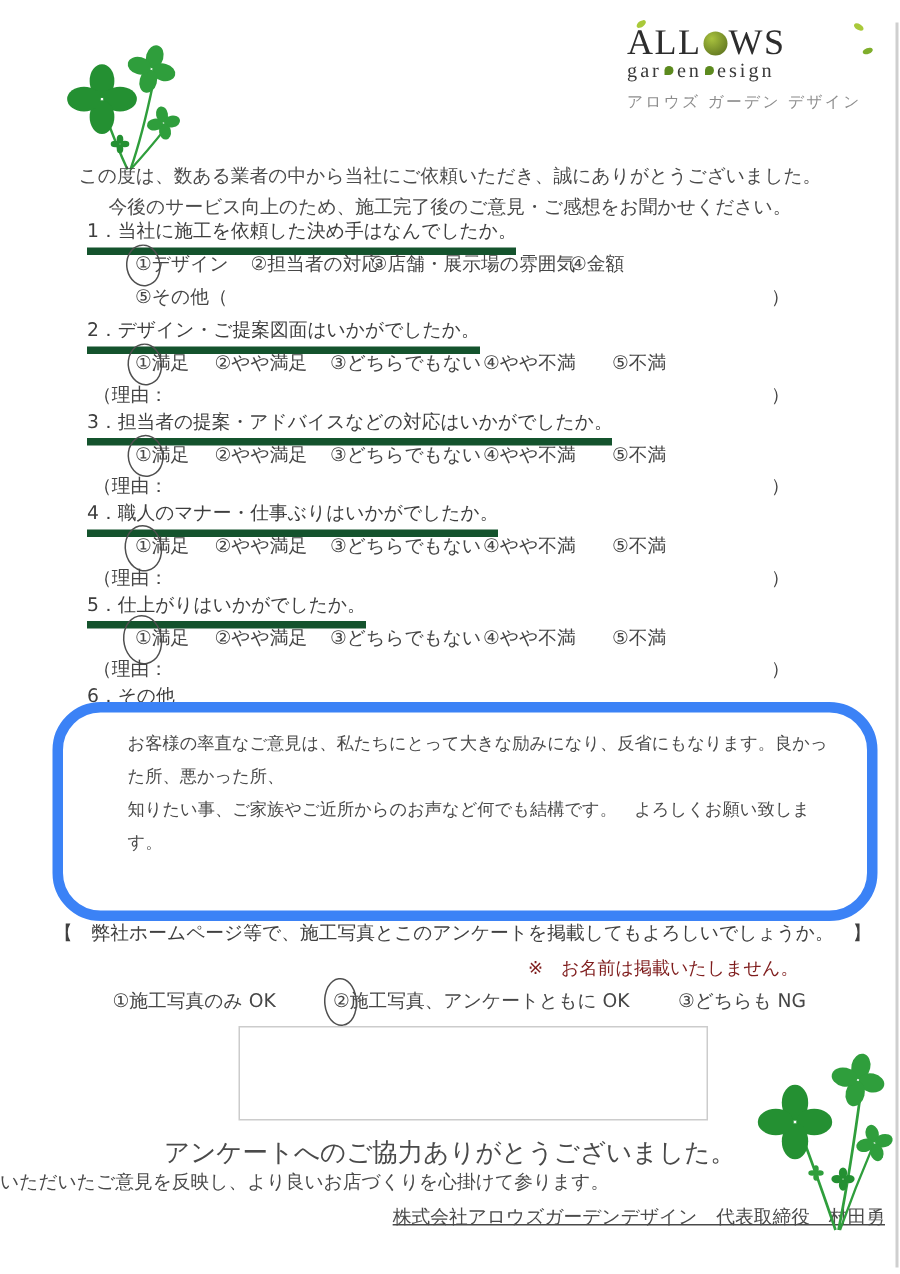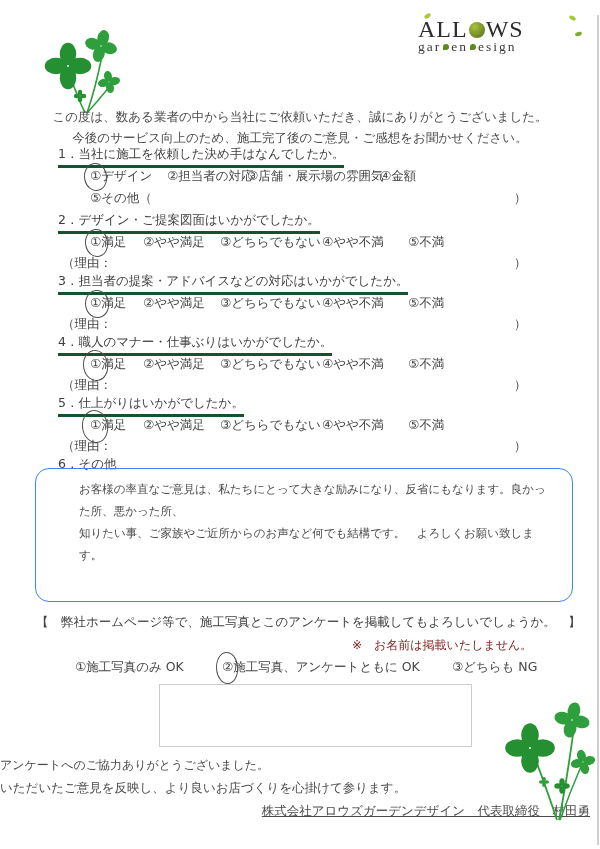--- a/index.html
+++ b/index.html
@@ -22,37 +22,37 @@
   .leaf-a{left:6px;top:-2px;transform:rotate(-35deg);}
   .leaf-b{right:2px;top:0px;transform:rotate(30deg);}
   .leaf-c{right:-4px;top:16px;transform:rotate(-20deg);background:#7fae2c;}
   .logo-sub{font-size:10.5px;color:#8d8d8d;letter-spacing:1.5px;margin-top:6px;}
 
   
   .intro{position:absolute;left:0;top:106px;width:100%;text-align:center;font-size:12.5px;line-height:21px;color:#4a4a4a;}
 
   
   .q-head{position:absolute;left:58px;font-size:12.5px;color:#3e3e3e;}
-  .q-head span{display:inline-block;border-bottom:3px solid #14532d;padding-bottom:2px;}
+  .q-head span{display:inline-block;border-bottom:5px solid #14532d;padding-bottom:2px;}
   .opt{position:absolute;font-size:12.5px;color:#464646;white-space:nowrap;text-align:center;}
   .paren{position:absolute;font-size:12.5px;color:#464646;}
   .circ{position:absolute;border:1.6px solid #4f4f4f;border-radius:52% 46% 50% 48%;transform:rotate(-12deg);background:transparent;}
 
   
   .comment-box{position:absolute;left:35px;top:468px;width:536px;height:132px;
-    border:1px solid #3b82f6;border-radius:14px;}
+    border:7px solid #3b82f6;border-radius:32px;}
   .comment-box .txt{padding:9px 24px 0 43px;font-size:11.5px;line-height:22px;color:#4a4a4a;}
 
   
   .bracket-line{position:absolute;left:36px;top:614px;font-size:12.5px;color:#404040;}
   .red-note{position:absolute;left:352px;top:637px;font-size:12px;}
   .answer-box{position:absolute;left:159px;top:684px;width:311px;height:61px;border:1px solid #cccccc;background:#fff;}
 
   
-  .thanks1{position:absolute;left:0;top:757px;width:100%;font-size:12px;color:#4a4a4a;}
+  .thanks1{position:absolute;left:0;top:757px;width:100%;text-align:center;font-size:17px;color:#4a4a4a;}
   .thanks2{position:absolute;left:0;top:780px;width:100%;text-align:left;font-size:12.5px;color:#4a4a4a;}
   .signature{position:absolute;right:10px;top:803px;font-size:12.5px;color:#4a4a4a;text-decoration:underline;}
 
   .clover-tl{position:absolute;left:40px;top:24px;}
   .clover-br{position:absolute;right:2px;top:690px;}
 </style>
 </head>
 <body>
 
 <div class="page">
@@ -80,20 +80,21 @@
   <div class="logo">
     <div class="logo-line1">
       <span class="logo-leaf leaf-a"></span>
       <span class="logo-leaf leaf-b"></span>
       <span class="logo-leaf leaf-c"></span>
       <span>ALL</span><span class="logo-o"></span><span>WS</span>
     </div>
     <div class="logo-line2">
       <span>gar</span><span class="logo-dot"></span><span>en</span><span class="logo-dot"></span><span>esign</span>
     </div>
+    <div class="logo-sub">アロウズ ガーデン デザイン</div>
   </div>
 
   <div class="intro">
     <div>この度は、数ある業者の中から当社にご依頼いただき、誠にありがとうございました。</div>
     <div>今後のサービス向上のため、施工完了後のご意見・ご感想をお聞かせください。</div>
   </div>
 
   <div class="q-head" style="top:146px"><span>1．当社に施工を依頼した決め手はなんでしたか。</span></div>
   <span class="opt" style="left:90px;top:168px">①デザイン</span>
   <span class="opt" style="left:167px;top:168px">②担当者の対応</span>

